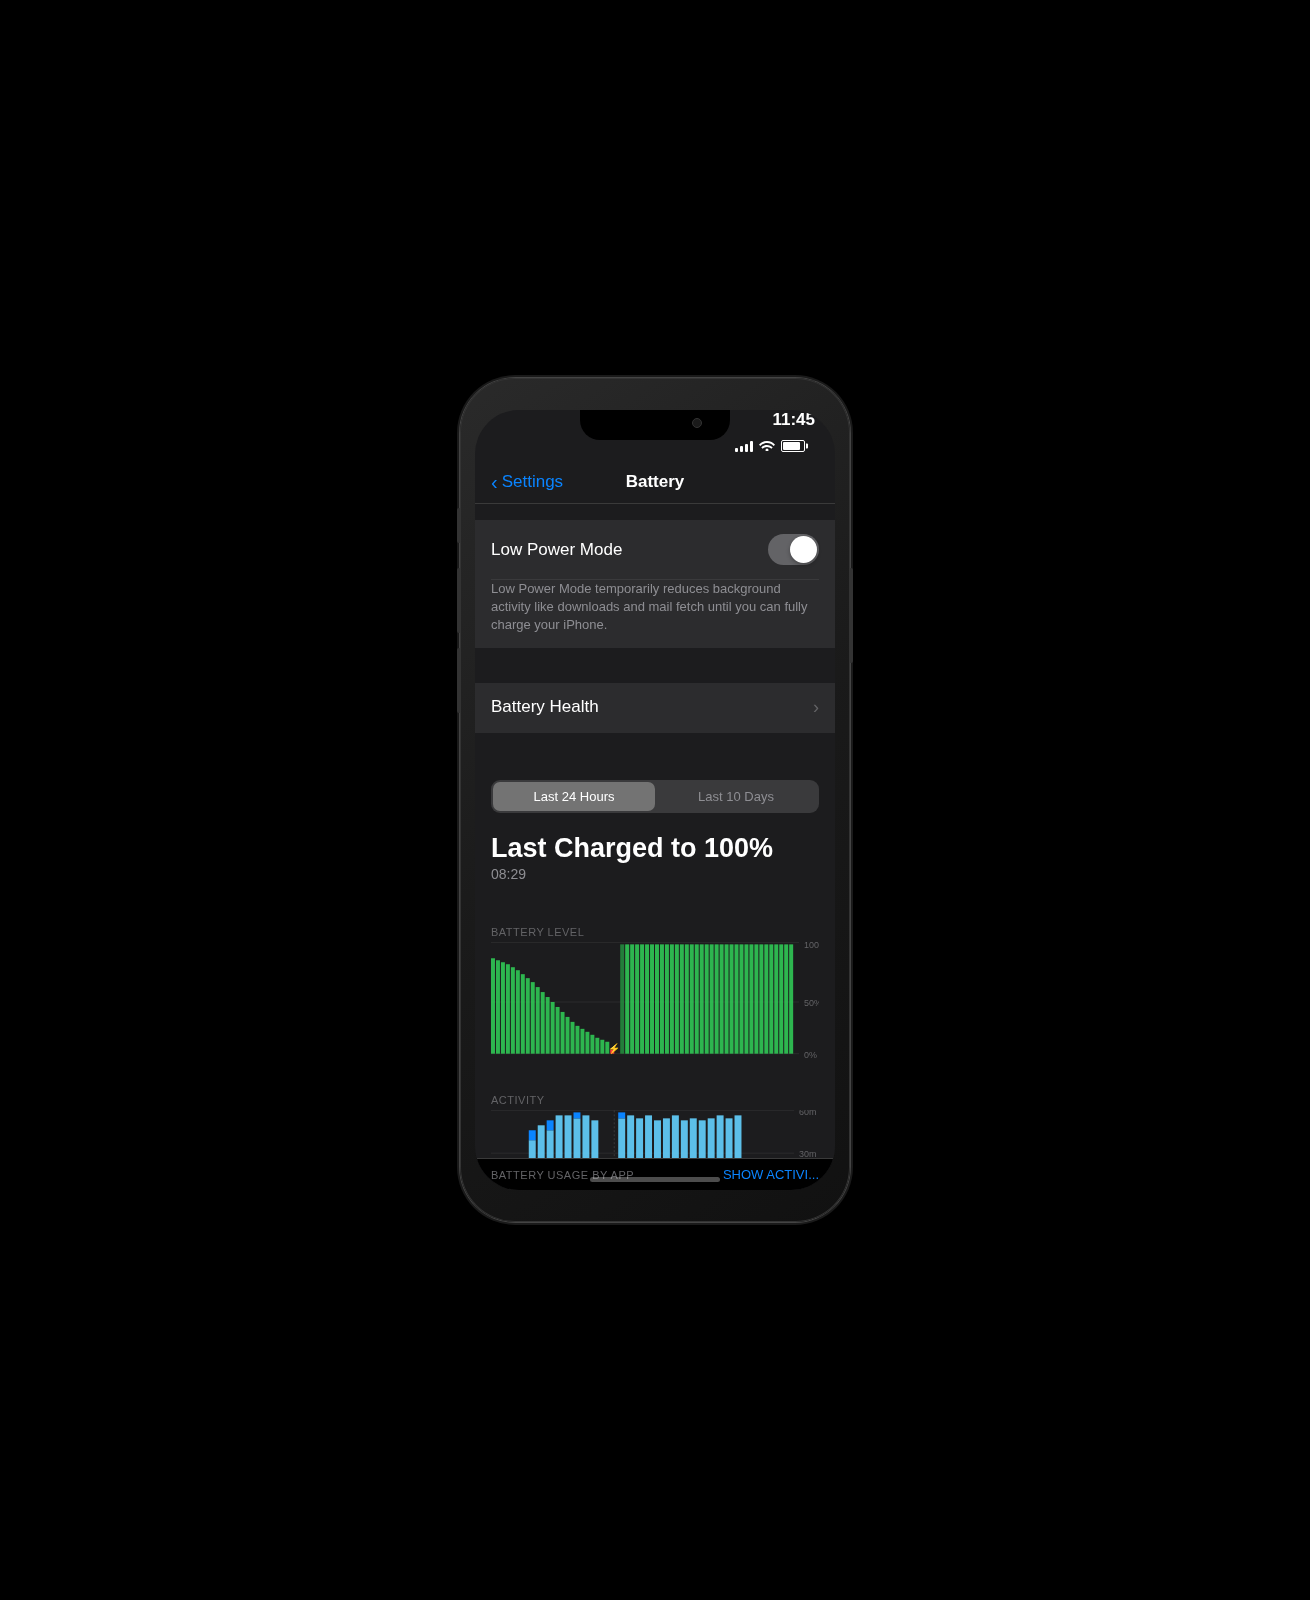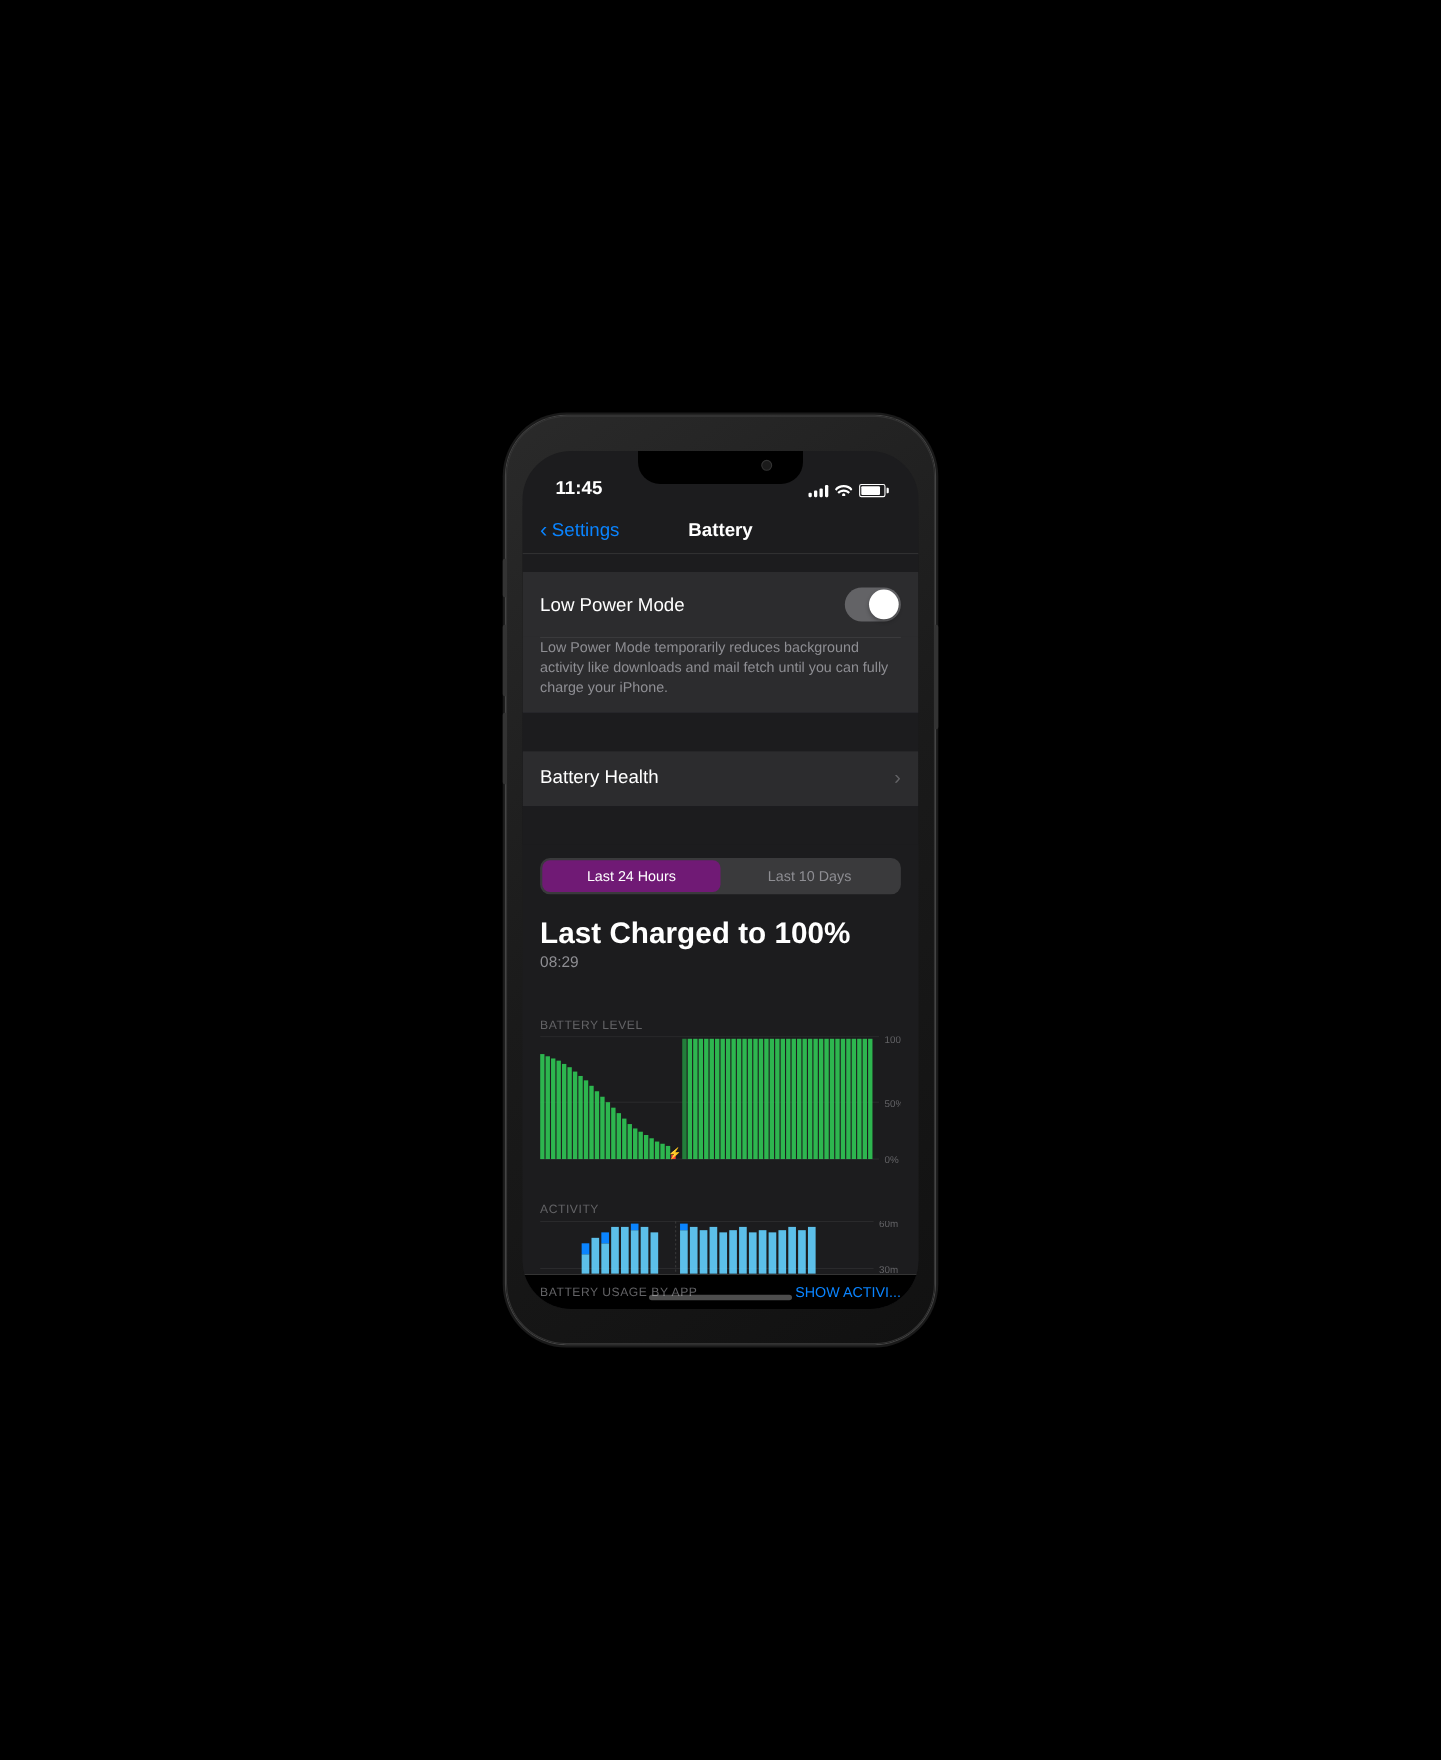--- a/index.html
+++ b/index.html
@@ -97,20 +97,21 @@
     .status-bar {
       position: absolute;
       top: 0;
       left: 0;
       right: 0;
       height: 50px;
       display: flex;
       align-items: flex-end;
       padding: 0 20px 6px;
       z-index: 5;
+      flex-direction: column;
     }
     .status-time {
       font-size: 17px;
       font-weight: 600;
       color: #fff;
       flex: 1;
       padding-left: 10px;
     }
     .status-icons {
       display: flex;
@@ -286,21 +287,21 @@
     .period-btn {
       flex: 1;
       text-align: center;
       padding: 7px 0;
       font-size: 13px;
       font-weight: 500;
       border-radius: 7px;
       cursor: pointer;
     }
     .period-btn.active {
-      background: #701a75;
+      background: #737373;
       color: #fff;
     }
     .period-btn.inactive {
       color: #8e8e93;
     }
     .charged-title {
       font-size: 27px;
       font-weight: 600;
       color: #fff;
       padding: 8px 16px 2px;

